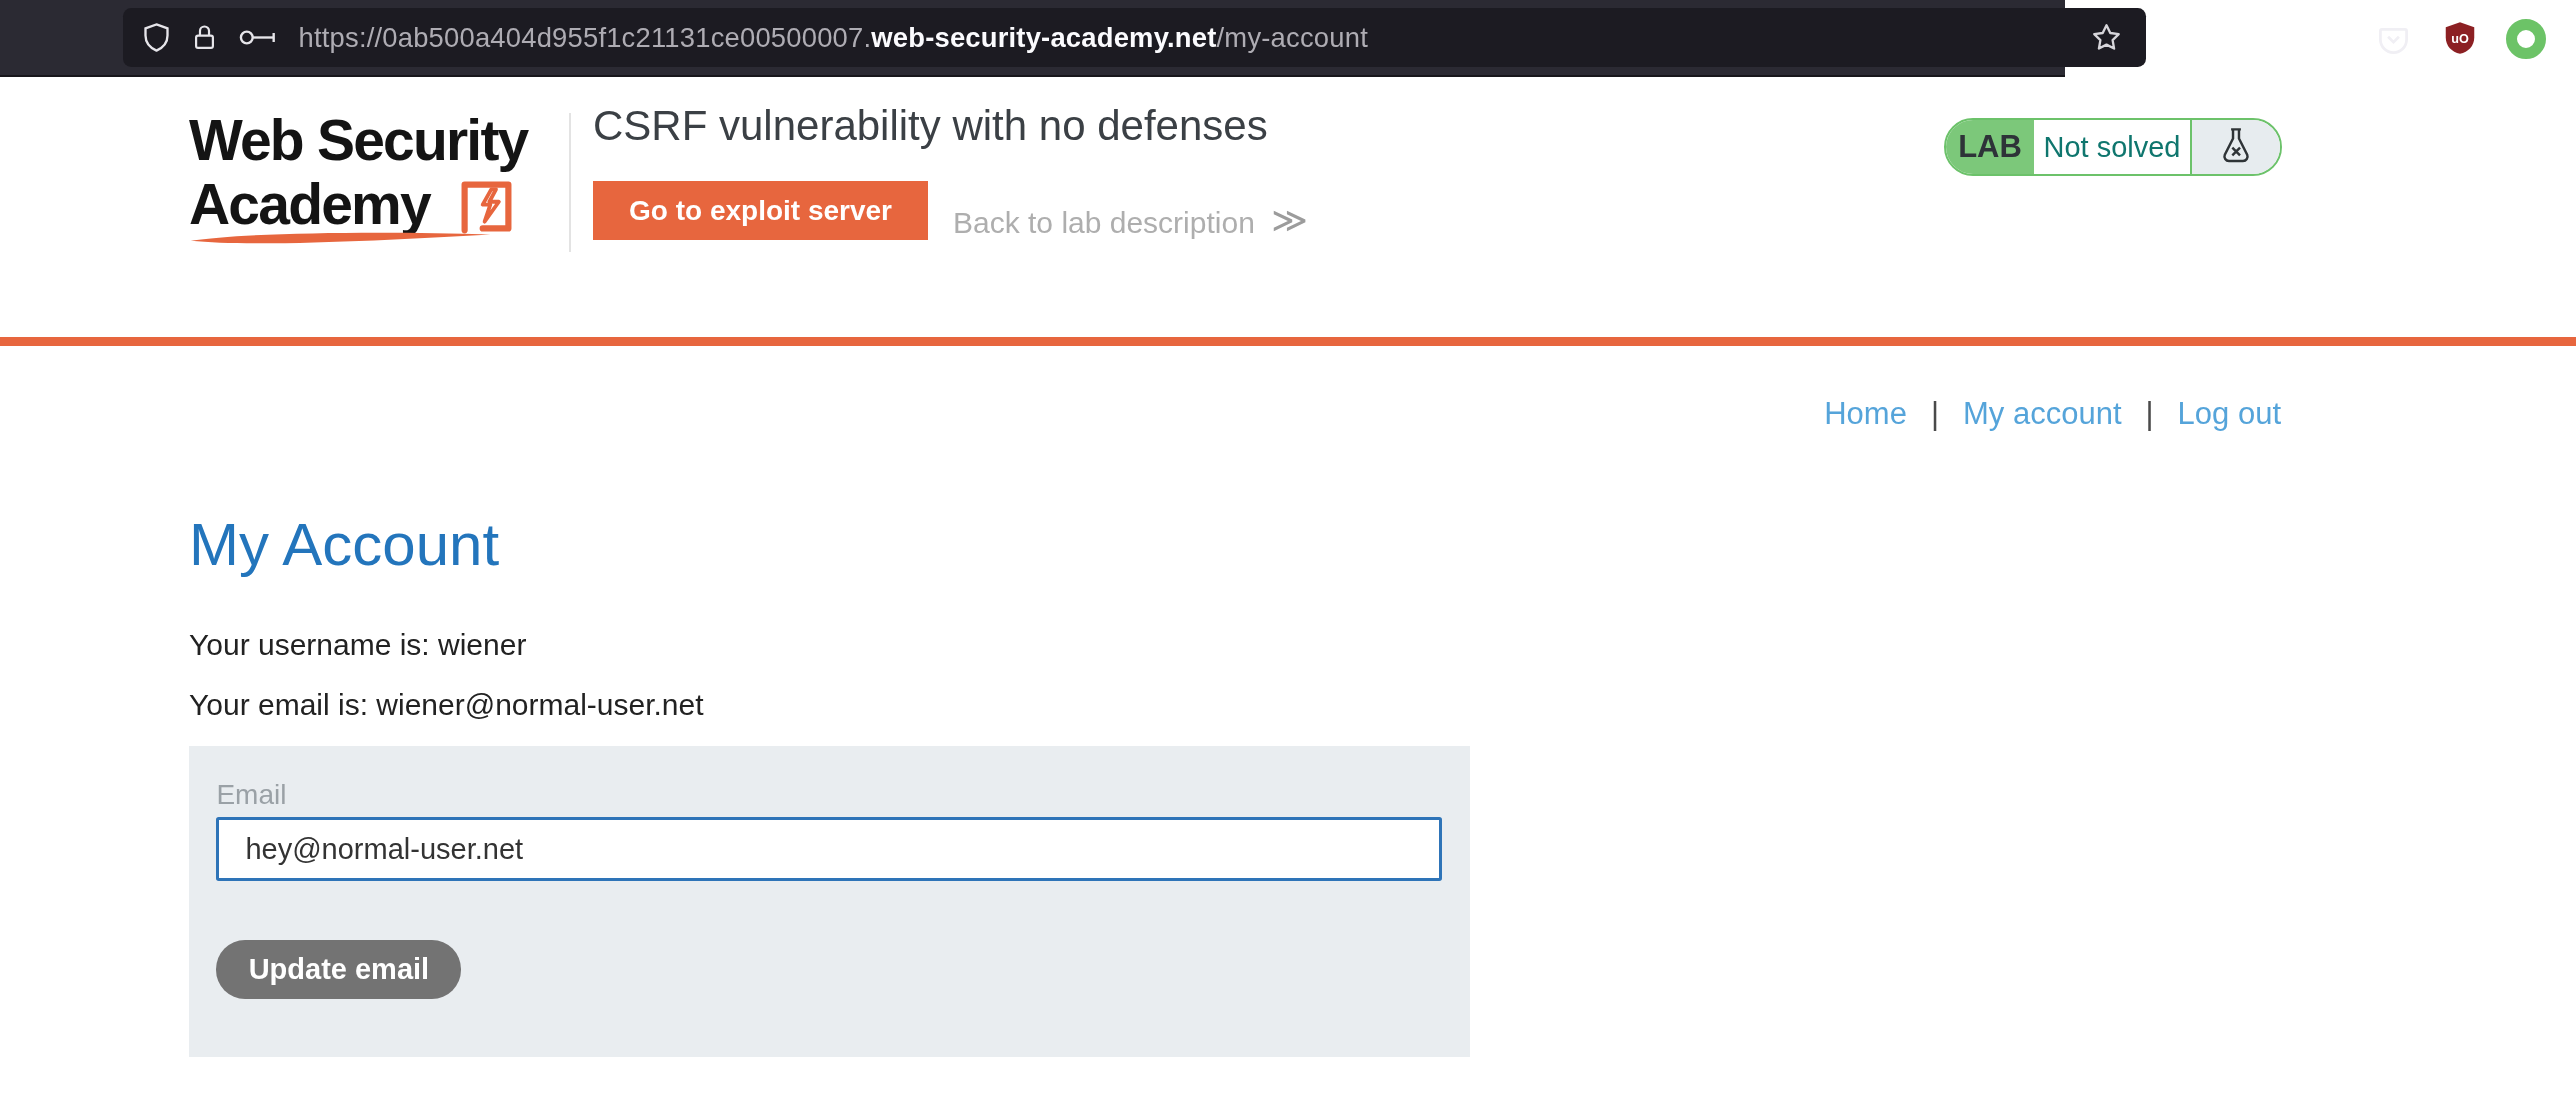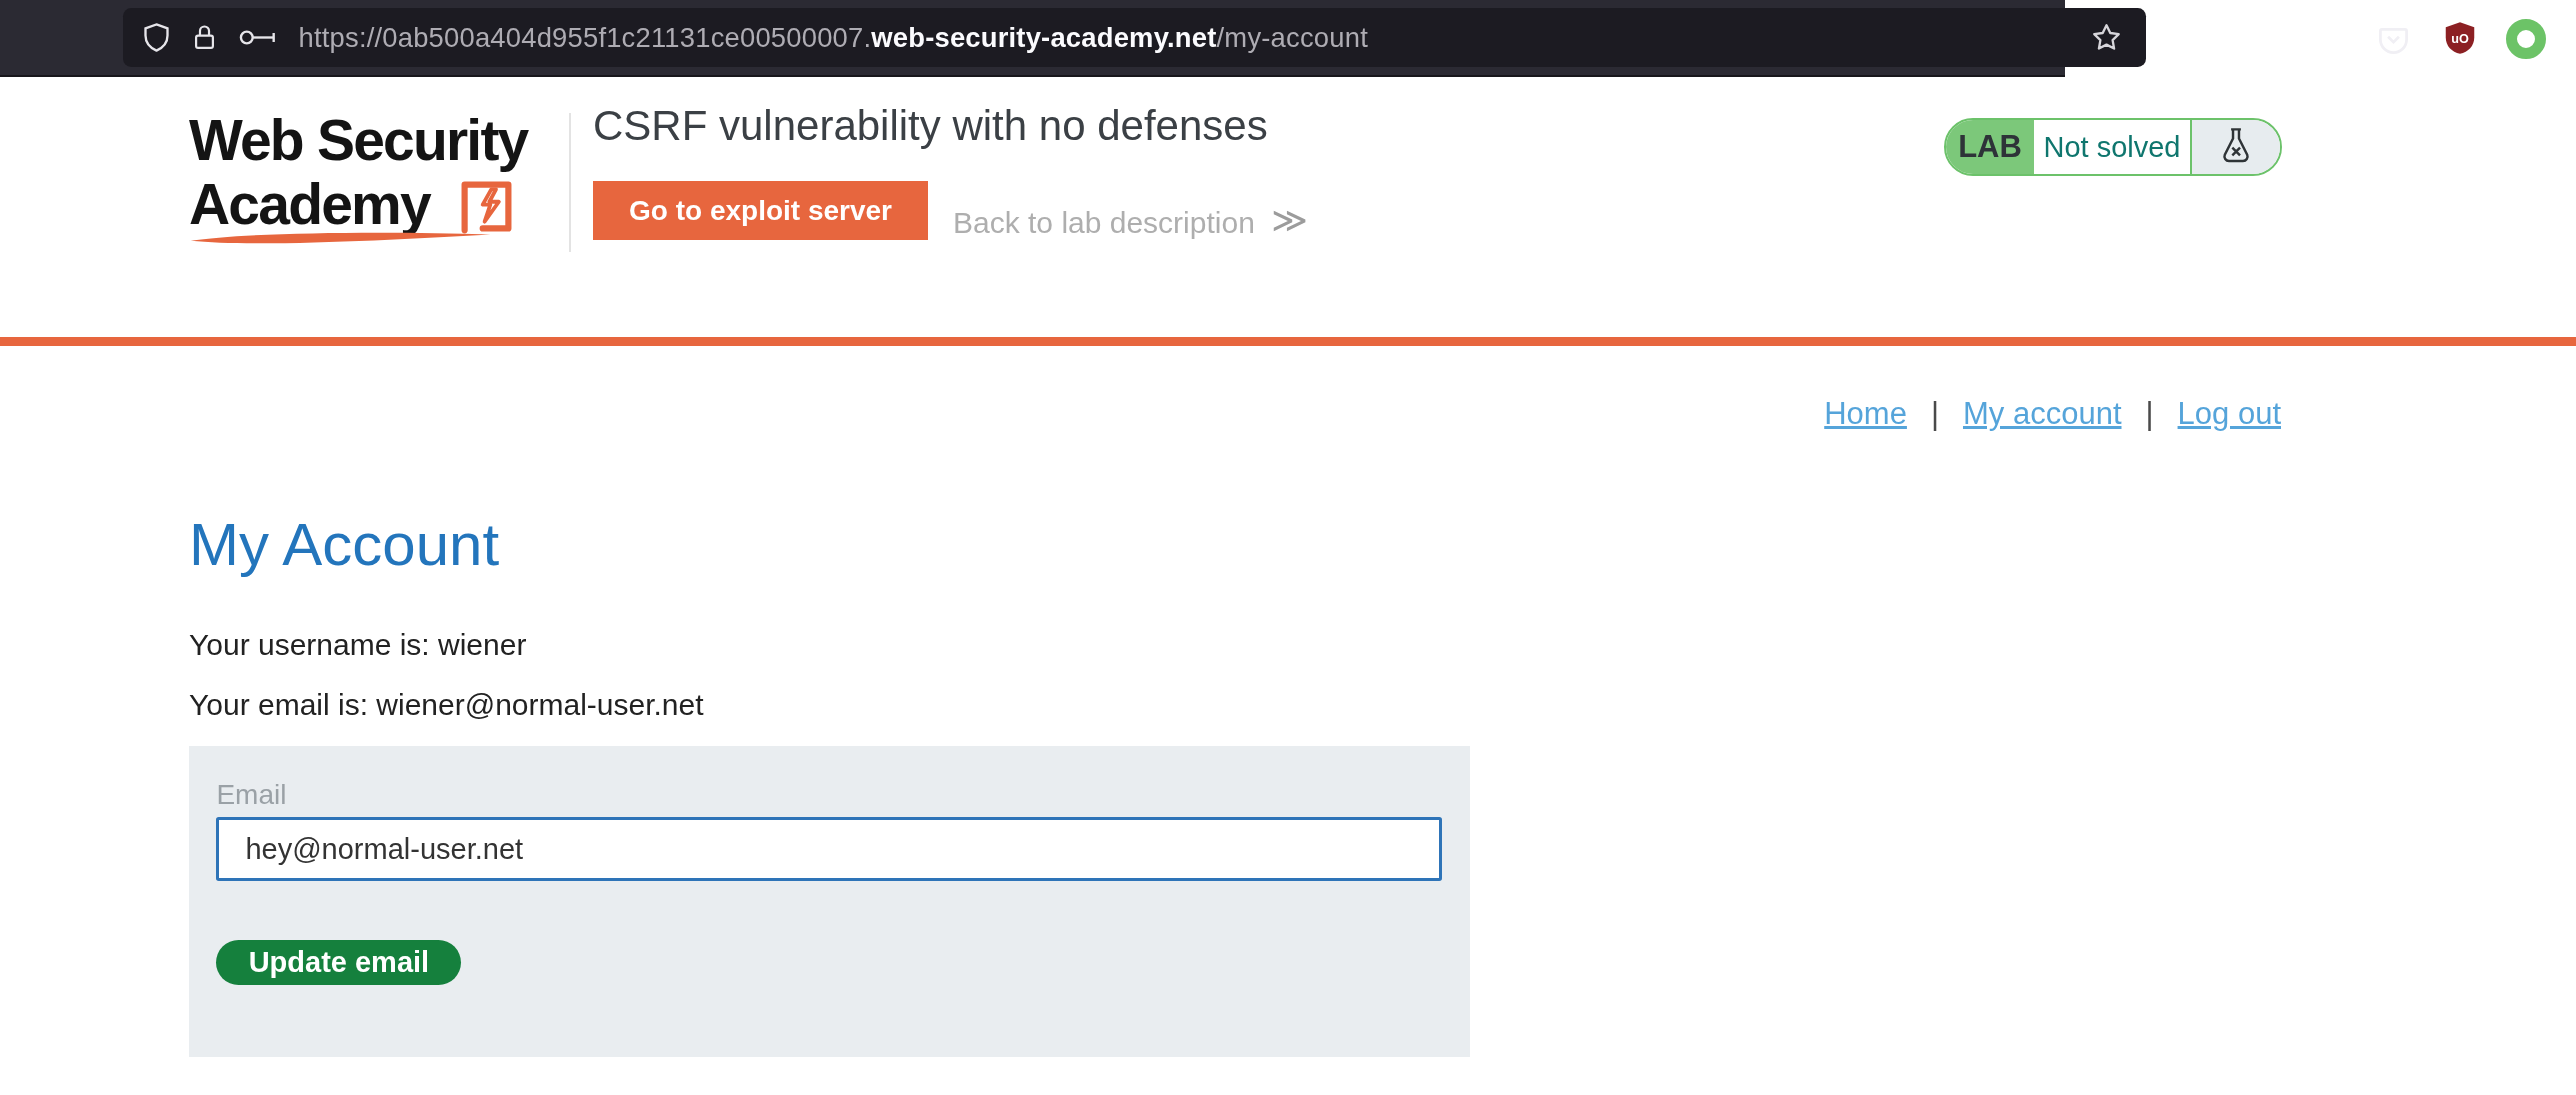--- a/index.html
+++ b/index.html
@@ -48,36 +48,36 @@
   .lab-status { flex:1; background:#ffffff; font-size:29px; color:#0f766e;
     display:flex; align-items:center; justify-content:center; }
   .lab-flask { width:90px; background:#e7ecef; border-left:2.7px solid #6cc26a;
     display:flex; align-items:center; justify-content:center; }
 
   .orange-rule { position:absolute; left:0; top:337px; width:2576px; height:9.1px; background:#e7663e; }
 
   
   .account-nav { position:absolute; top:396px; right:295px; display:flex; align-items:center; gap:24px;
     font-size:31px; }
-  .nav-link { color:#55a4da; cursor:pointer;text-decoration:underline; }
+  .nav-link { color:#55a4da; cursor:pointer; }
   .nav-sep { color:#4a4a4a; }
 
   
   .page-title { position:absolute; left:189px; top:510px; font-size:60px; font-weight:400; color:#2375bc; }
   .acct-line { position:absolute; left:189px; font-size:30px; color:#222222; }
   .acct-line-user { top:628px; }
   .acct-line-email { top:688px; }
 
   .email-panel { position:absolute; left:189px; top:746px; width:1281px; height:311px; background:#e9edf0; }
   .email-label { position:absolute; left:27.4px; top:33px; font-size:28px; color:#9aa1a6; }
   .email-input { position:absolute; left:27.4px; top:71px; width:1226px; height:64px;
     border:3.7px solid #2e74b8; border-radius:2.7px; background:#ffffff;
     font-family:"Liberation Sans", sans-serif; font-size:29px; color:#333333; padding:0 26px; outline:none; }
-  .update-btn { position:absolute; left:27.4px; top:194px; width:245px; height:45px;
-    border:none; border-radius:29px; background:#15803d; color:#ffffff;
+  .update-btn { position:absolute; left:27.4px; top:194px; width:245px; height:59px;
+    border:none; border-radius:29px; background:#737373; color:#ffffff;
     font-family:"Liberation Sans", sans-serif; font-size:29px; font-weight:700; cursor:pointer;
     display:flex; align-items:center; justify-content:center; }
 </style>
 </head>
 <body>
 
 <div class="browser-bar">
   <div class="url-field">
     <span class="url-icon">
       <svg width="33" height="33" viewBox="0 0 24 24">

